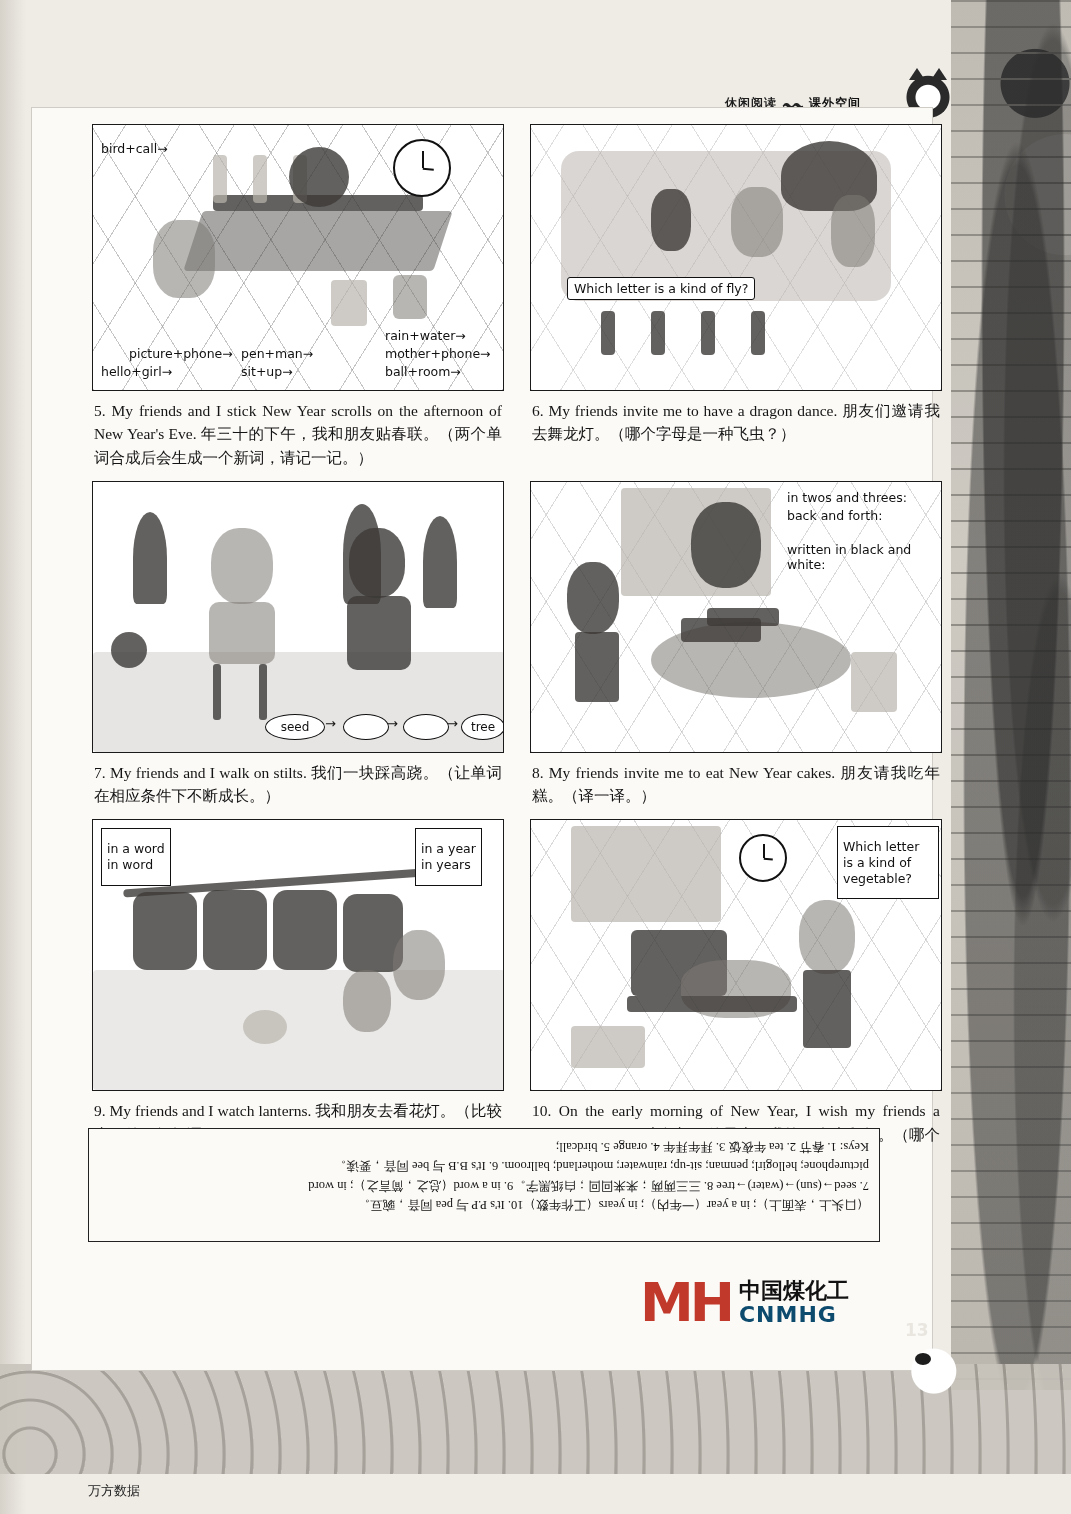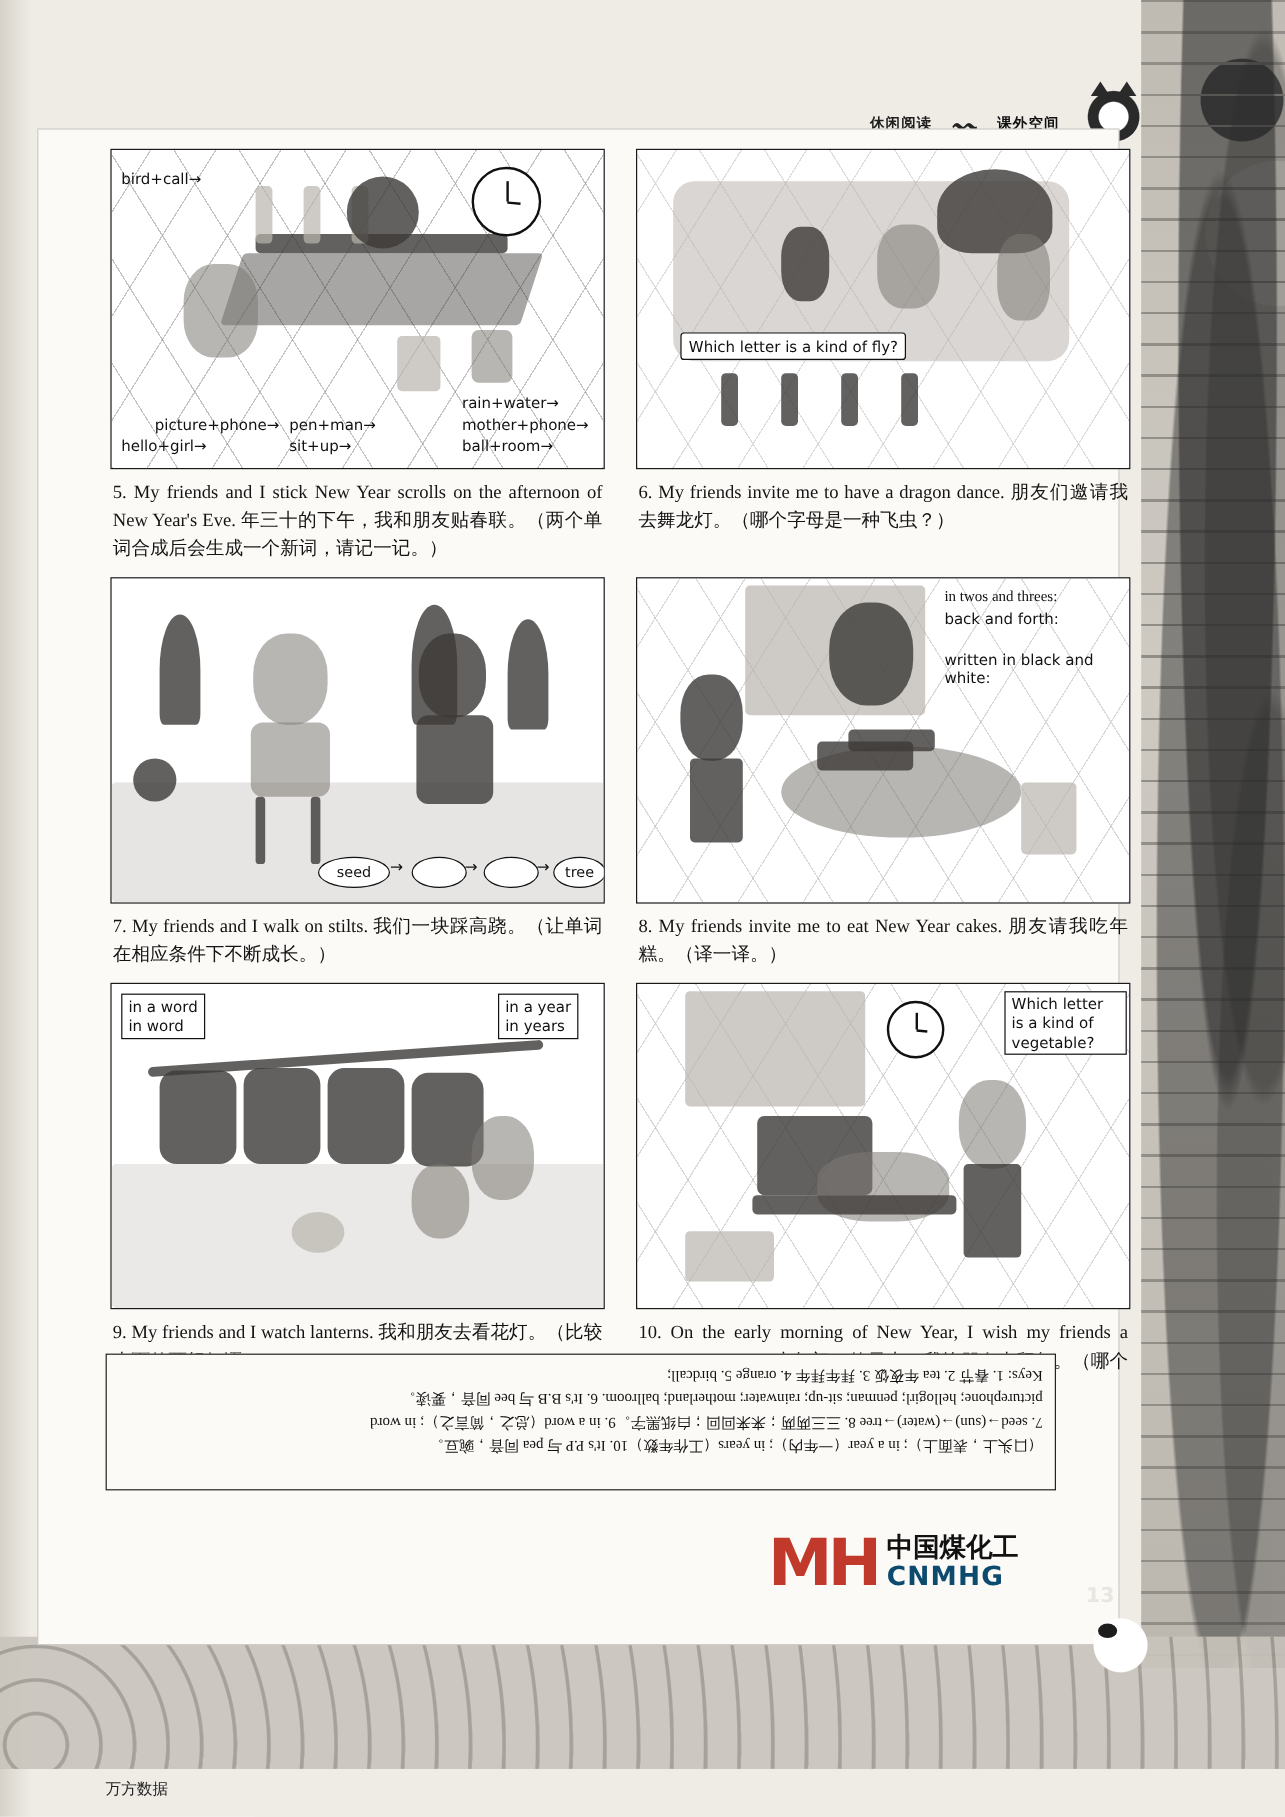--- a/index.html
+++ b/index.html
@@ -38,21 +38,21 @@
   .left-edge{position:absolute;left:0;top:0;width:26px;height:1514px;background:linear-gradient(90deg,#d6d2ca,#efece6);}
   
   .sheet{
     position:absolute;left:32px;top:108px;width:900px;height:1262px;
     background:#fbfaf7;
     box-shadow:0 0 0 1px #cfccc6;
   }
   
   .header-tag{
     position:absolute;left:725px;top:82px;width:205px;height:42px;
-    display:flex;align-items:center;gap:17px;
+    display:flex;align-items:center;gap:6px;
   }
   .header-tag .cn-small{
     font-family:"DejaVu Sans", sans-serif;font-size:12px;font-weight:bold;color:#1d1d1d;
     letter-spacing:1px;
   }
   .header-tag .squiggle{font-size:20px;color:#222;}
   .header-tag .cn-big{
     font-family:"DejaVu Sans", sans-serif;font-size:12px;font-weight:bold;color:#111;letter-spacing:1px;
   }
   .header-cat{
@@ -87,21 +87,21 @@
   .floor-lines{
     position:absolute;inset:0;
     background:
       repeating-linear-gradient(58deg, rgba(20,20,20,.45) 0 1px, transparent 1px 46px),
       repeating-linear-gradient(-58deg, rgba(20,20,20,.45) 0 1px, transparent 1px 46px);
     opacity:.55;
   }
   .wordbox{
     position:absolute;border:1px solid #111;background:#fff;
     font-family:"DejaVu Sans", sans-serif;font-size:12.5px;line-height:1.25;
-    padding:2px 5px;color:#111;white-space:pre-line;
+    padding:12px 5px;color:#111;white-space:pre-line;
   }
   .plainlabel{
     position:absolute;font-family:"DejaVu Sans", sans-serif;font-size:12.5px;color:#111;white-space:pre;
   }
   .bubble{
     position:absolute;border:1px solid #111;background:#fff;border-radius:3px;
     font-family:"DejaVu Sans", sans-serif;font-size:12.5px;padding:3px 6px;color:#111;
   }
   .oval{
     position:absolute;border:1px solid #111;border-radius:50%;background:#fff;
@@ -252,21 +252,21 @@
           <div class="sketch">
             <div class="floor-lines" style="opacity:.35"></div>
             <div class="blob lite rect" style="left:90px;top:6px;width:150px;height:108px;"></div>
             <div class="blob dark" style="left:160px;top:20px;width:70px;height:86px;border-radius:45%;"></div>
             <div class="blob" style="left:120px;top:140px;width:200px;height:76px;border-radius:50%;"></div>
             <div class="blob dark rect" style="left:150px;top:136px;width:80px;height:24px;"></div>
             <div class="blob dark rect" style="left:176px;top:126px;width:72px;height:18px;"></div>
             <div class="blob dark" style="left:36px;top:80px;width:52px;height:72px;border-radius:45%;"></div>
             <div class="blob dark rect" style="left:44px;top:150px;width:44px;height:70px;"></div>
             <div class="blob lite rect" style="left:320px;top:170px;width:46px;height:60px;"></div>
-            <div class="plainlabel" style="left:256px;top:8px;font-family:Liberation Serif, serif;">in twos and threes:</div>
+            <div class="plainlabel" style="left:256px;top:8px;">in twos and threes:</div>
             <div class="plainlabel" style="left:256px;top:26px;">back and forth:</div>
             <div class="plainlabel" style="left:256px;top:60px;width:150px;white-space:normal;">written in black and white:</div>
           </div>
         </div>
         <div class="caption">8. My friends invite me to eat New Year cakes. 朋友请我吃年糕。（译一译。）</div>
       </div>
     </div>
 
     <div class="row">
       <div class="col">

